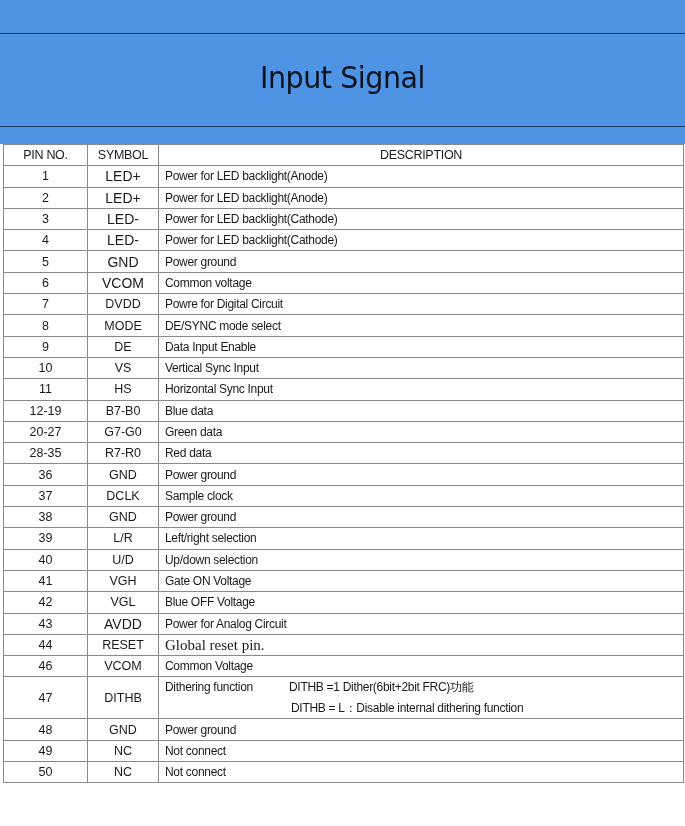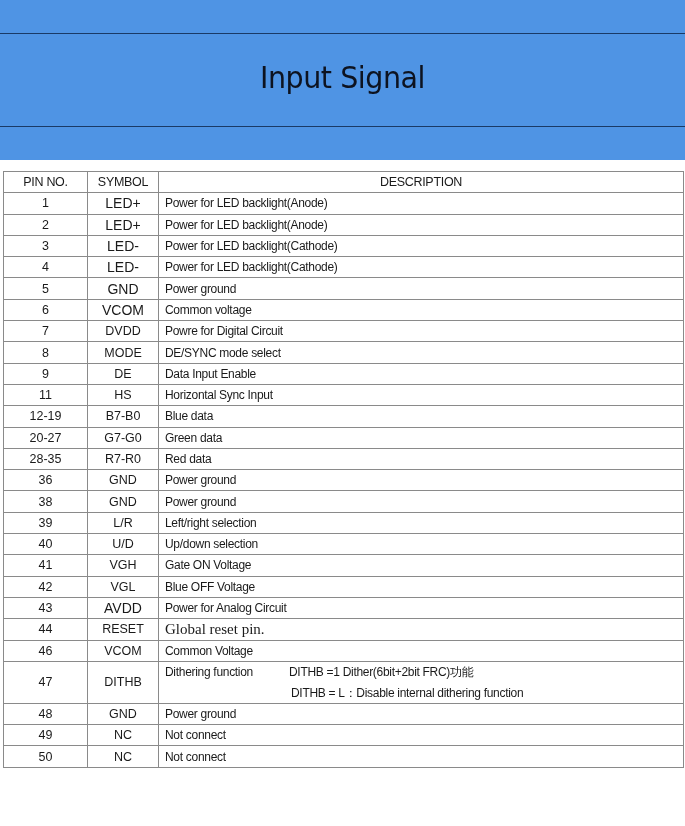--- a/index.html
+++ b/index.html
@@ -11,21 +11,21 @@
       width: 685px;
       height: 826px;
       overflow: hidden;
       position: relative;
       font-family: "Liberation Sans", sans-serif;
     }
     .banner {
       position: absolute;
       left: 0; top: 0;
       width: 685px;
-      height: 160px;
+      height: 144px;
       background: #4f94e4;
     }
     .banner .rule {
       position: absolute;
       left: 0;
       width: 685px;
       height: 1px;
       background: #1a3a66;
     }
     .banner .rule.top { top: 33px; }
@@ -39,21 +39,21 @@
       font-family: "DejaVu Sans", sans-serif;
       font-size: 31px;
       color: #0d1320;
       letter-spacing: -0.5px;
       line-height: 40px;
       transform: scaleX(0.92);
     }
     .table-wrap {
       position: absolute;
       left: 3px;
-      top: 171px;
+      top: 144px;
       width: 680px;
     }
     table {
       border-collapse: collapse;
       width: 680px;
       table-layout: fixed;
       background: #fff;
     }
     col.c-pin { width: 84px; }
     col.c-sym { width: 71px; }
@@ -169,20 +169,25 @@
         <td class="pin">8</td>
         <td class="sym">MODE</td>
         <td class="desc">DE/SYNC mode select</td>
       </tr>
       <tr>
         <td class="pin">9</td>
         <td class="sym">DE</td>
         <td class="desc">Data Input Enable</td>
       </tr>
       <tr>
+        <td class="pin">10</td>
+        <td class="sym">VS</td>
+        <td class="desc">Vertical Sync Input</td>
+      </tr>
+      <tr>
         <td class="pin">11</td>
         <td class="sym">HS</td>
         <td class="desc">Horizontal Sync Input</td>
       </tr>
       <tr>
         <td class="pin">12-19</td>
         <td class="sym">B7-B0</td>
         <td class="desc">Blue data</td>
       </tr>
       <tr>
@@ -192,20 +197,25 @@
       </tr>
       <tr>
         <td class="pin">28-35</td>
         <td class="sym">R7-R0</td>
         <td class="desc">Red data</td>
       </tr>
       <tr>
         <td class="pin">36</td>
         <td class="sym">GND</td>
         <td class="desc">Power ground</td>
+      </tr>
+      <tr>
+        <td class="pin">37</td>
+        <td class="sym">DCLK</td>
+        <td class="desc">Sample clock</td>
       </tr>
       <tr>
         <td class="pin">38</td>
         <td class="sym">GND</td>
         <td class="desc">Power ground</td>
       </tr>
       <tr>
         <td class="pin">39</td>
         <td class="sym">L/R</td>
         <td class="desc">Left/right selection</td>

